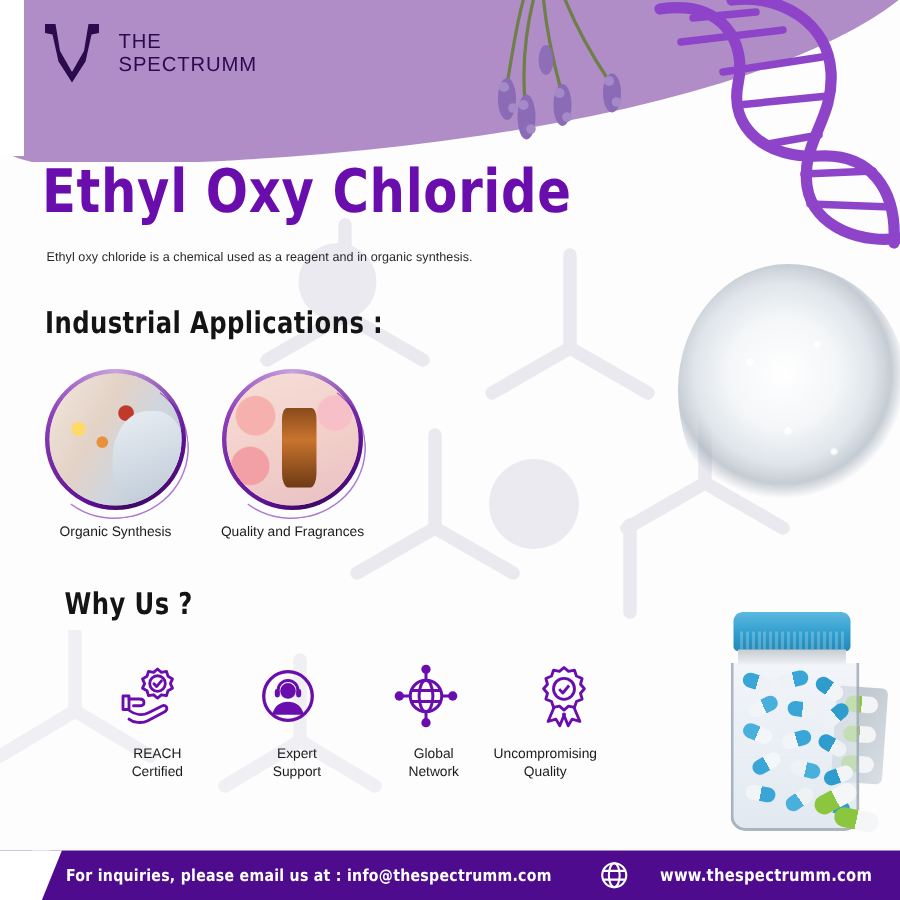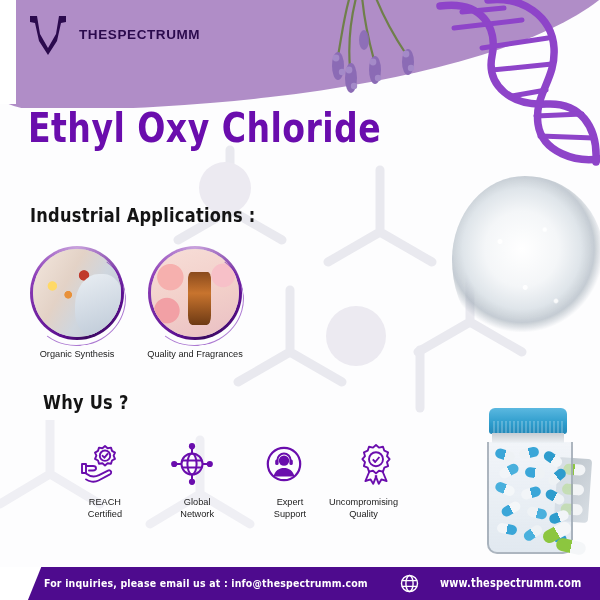--- a/index.html
+++ b/index.html
@@ -28,22 +28,22 @@
     border-bottom-left-radius:8% 10%;
   }
   .hdr-white-edge{
     position:absolute;left:0;top:0;width:16px;height:104px;background:#ffffff;
   }
   .logo-wrap{
     position:absolute;left:26px;top:14px;display:flex;align-items:center;gap:9px;
   }
   .logo-mark{width:44px;height:42px;}
   .logo-text{
-    display:flex;flex-direction:row;line-height:1.12;
-    font-weight:bold;font-size:13.5px;letter-spacing:.6px;color:#2b0a4d;
+    display:flex;flex-direction:column;line-height:1.12;
+    font-weight:normal;font-size:13.5px;letter-spacing:.6px;color:#2b0a4d;
   }
 
   
   .dna{position:absolute;right:-6px;top:-6px;}
 
   
   .lavender{position:absolute;left:320px;top:-6px;}
 
   
   .title{
@@ -281,20 +281,21 @@
           <circle cx="34" cy="92" r="3.2"></circle>
         <circle cx="53" cy="68" r="3.4"></circle>
           <circle cx="58" cy="84" r="3.2"></circle>
         <circle cx="86" cy="60" r="3.4"></circle>
           <circle cx="91" cy="74" r="3.2"></circle>
       </g>
     </svg>
   </div>
 
   <div class="title">Ethyl Oxy Chloride</div>
+  <div class="subtitle">Ethyl oxy chloride is a chemical used as a reagent and in organic synthesis.</div>
 
   <div class="powder"></div>
 
   <div class="sec-head" id="apps-head">Industrial Applications :</div>
 
   <div class="apps">
 
     <div class="app">
       <div class="app-ring">
         <div class="app-img">
@@ -333,20 +334,39 @@
             <path d="M8 31.5 c4 3.2 9 3.6 13 1.6 l9-4.5 c1.6-.8 3 .2 3.2 1.4 .2 1.2-.6 2.1-1.7 2.7 l-11 5.8 c-4 2.1-9.8 1.2-12.5-1.1"></path>
           </g>
         </svg>
       </span>
       <div class="feat-label">
         <span>REACH</span><br>
         <span>Certified</span>
       </div>
     </div>
 
+
+    <div class="feat">
+      <span class="feat-icon">
+        <svg width="44" height="44" viewBox="0 0 44 44">
+          <circle cx="22" cy="22" r="16.2" fill="none" stroke="#6a0dad" stroke-width="2.2"></circle>
+          <circle cx="22" cy="18.6" r="5.2" fill="#6a0dad"></circle>
+          <path d="M11.5 34.5 c1.4-6 5.6-8.6 10.5-8.6 s9.1 2.6 10.5 8.6 z" fill="#6a0dad"></path>
+          <g fill="none" stroke="#6a0dad" stroke-width="2">
+            <path d="M15.4 18.2 a6.6 6.6 0 0 1 13.2 0"></path>
+          </g>
+          <rect x="13.2" y="17.4" width="3.4" height="5.6" rx="1.6" fill="#6a0dad"></rect>
+          <rect x="27.4" y="17.4" width="3.4" height="5.6" rx="1.6" fill="#6a0dad"></rect>
+        </svg>
+      </span>
+      <div class="feat-label">
+        <span>Expert</span><br>
+        <span>Support</span>
+      </div>
+    </div>
 
     <div class="feat">
       <span class="feat-icon">
         <svg width="44" height="44" viewBox="0 0 44 44">
           <g fill="none" stroke="#6a0dad" stroke-width="2">
             <circle cx="22" cy="22" r="10.5"></circle>
             <ellipse cx="22" cy="22" rx="4.6" ry="10.5"></ellipse>
             <path d="M11.8 18.4 h20.4 M11.8 25.6 h20.4"></path>
             <path d="M22 11.5 V5 M22 32.5 V39 M11.5 22 H5 M32.5 22 H39"></path>
           </g>
@@ -360,39 +380,20 @@
       </span>
       <div class="feat-label">
         <span>Global</span><br>
         <span>Network</span>
       </div>
     </div>
 
     <div class="feat">
       <span class="feat-icon">
         <svg width="44" height="44" viewBox="0 0 44 44">
-          <circle cx="22" cy="22" r="16.2" fill="none" stroke="#6a0dad" stroke-width="2.2"></circle>
-          <circle cx="22" cy="18.6" r="5.2" fill="#6a0dad"></circle>
-          <path d="M11.5 34.5 c1.4-6 5.6-8.6 10.5-8.6 s9.1 2.6 10.5 8.6 z" fill="#6a0dad"></path>
-          <g fill="none" stroke="#6a0dad" stroke-width="2">
-            <path d="M15.4 18.2 a6.6 6.6 0 0 1 13.2 0"></path>
-          </g>
-          <rect x="13.2" y="17.4" width="3.4" height="5.6" rx="1.6" fill="#6a0dad"></rect>
-          <rect x="27.4" y="17.4" width="3.4" height="5.6" rx="1.6" fill="#6a0dad"></rect>
-        </svg>
-      </span>
-      <div class="feat-label">
-        <span>Expert</span><br>
-        <span>Support</span>
-      </div>
-    </div>
-
-    <div class="feat">
-      <span class="feat-icon">
-        <svg width="44" height="44" viewBox="0 0 44 44">
           <g fill="none" stroke="#6a0dad" stroke-width="1.9" stroke-linejoin="round">
             <path d="M22 3 l3 2.6 4-0.8 1.3 3.9 3.8 1.6-1.1 3.9 2.6 3-2.6 3 1.1 3.9-3.8 1.6-1.3 3.9-4-.8-3 2.6-3-2.6-4 .8-1.3-3.9-3.8-1.6 1.1-3.9-2.6-3 2.6-3-1.1-3.9 3.8-1.6 1.3-3.9 4 .8z"></path>
             <circle cx="22" cy="17.2" r="7"></circle>
             <path d="M18.8 17.4 l2.4 2.6 4.2-5"></path>
             <path d="M15.6 29 l-4.2 10 5.2-1.6 2.6 4.4 3.4-8.4"></path>
             <path d="M28.4 29 l4.2 10-5.2-1.6-2.6 4.4-3.4-8.4"></path>
           </g>
         </svg>
       </span>
       <div class="feat-label">

